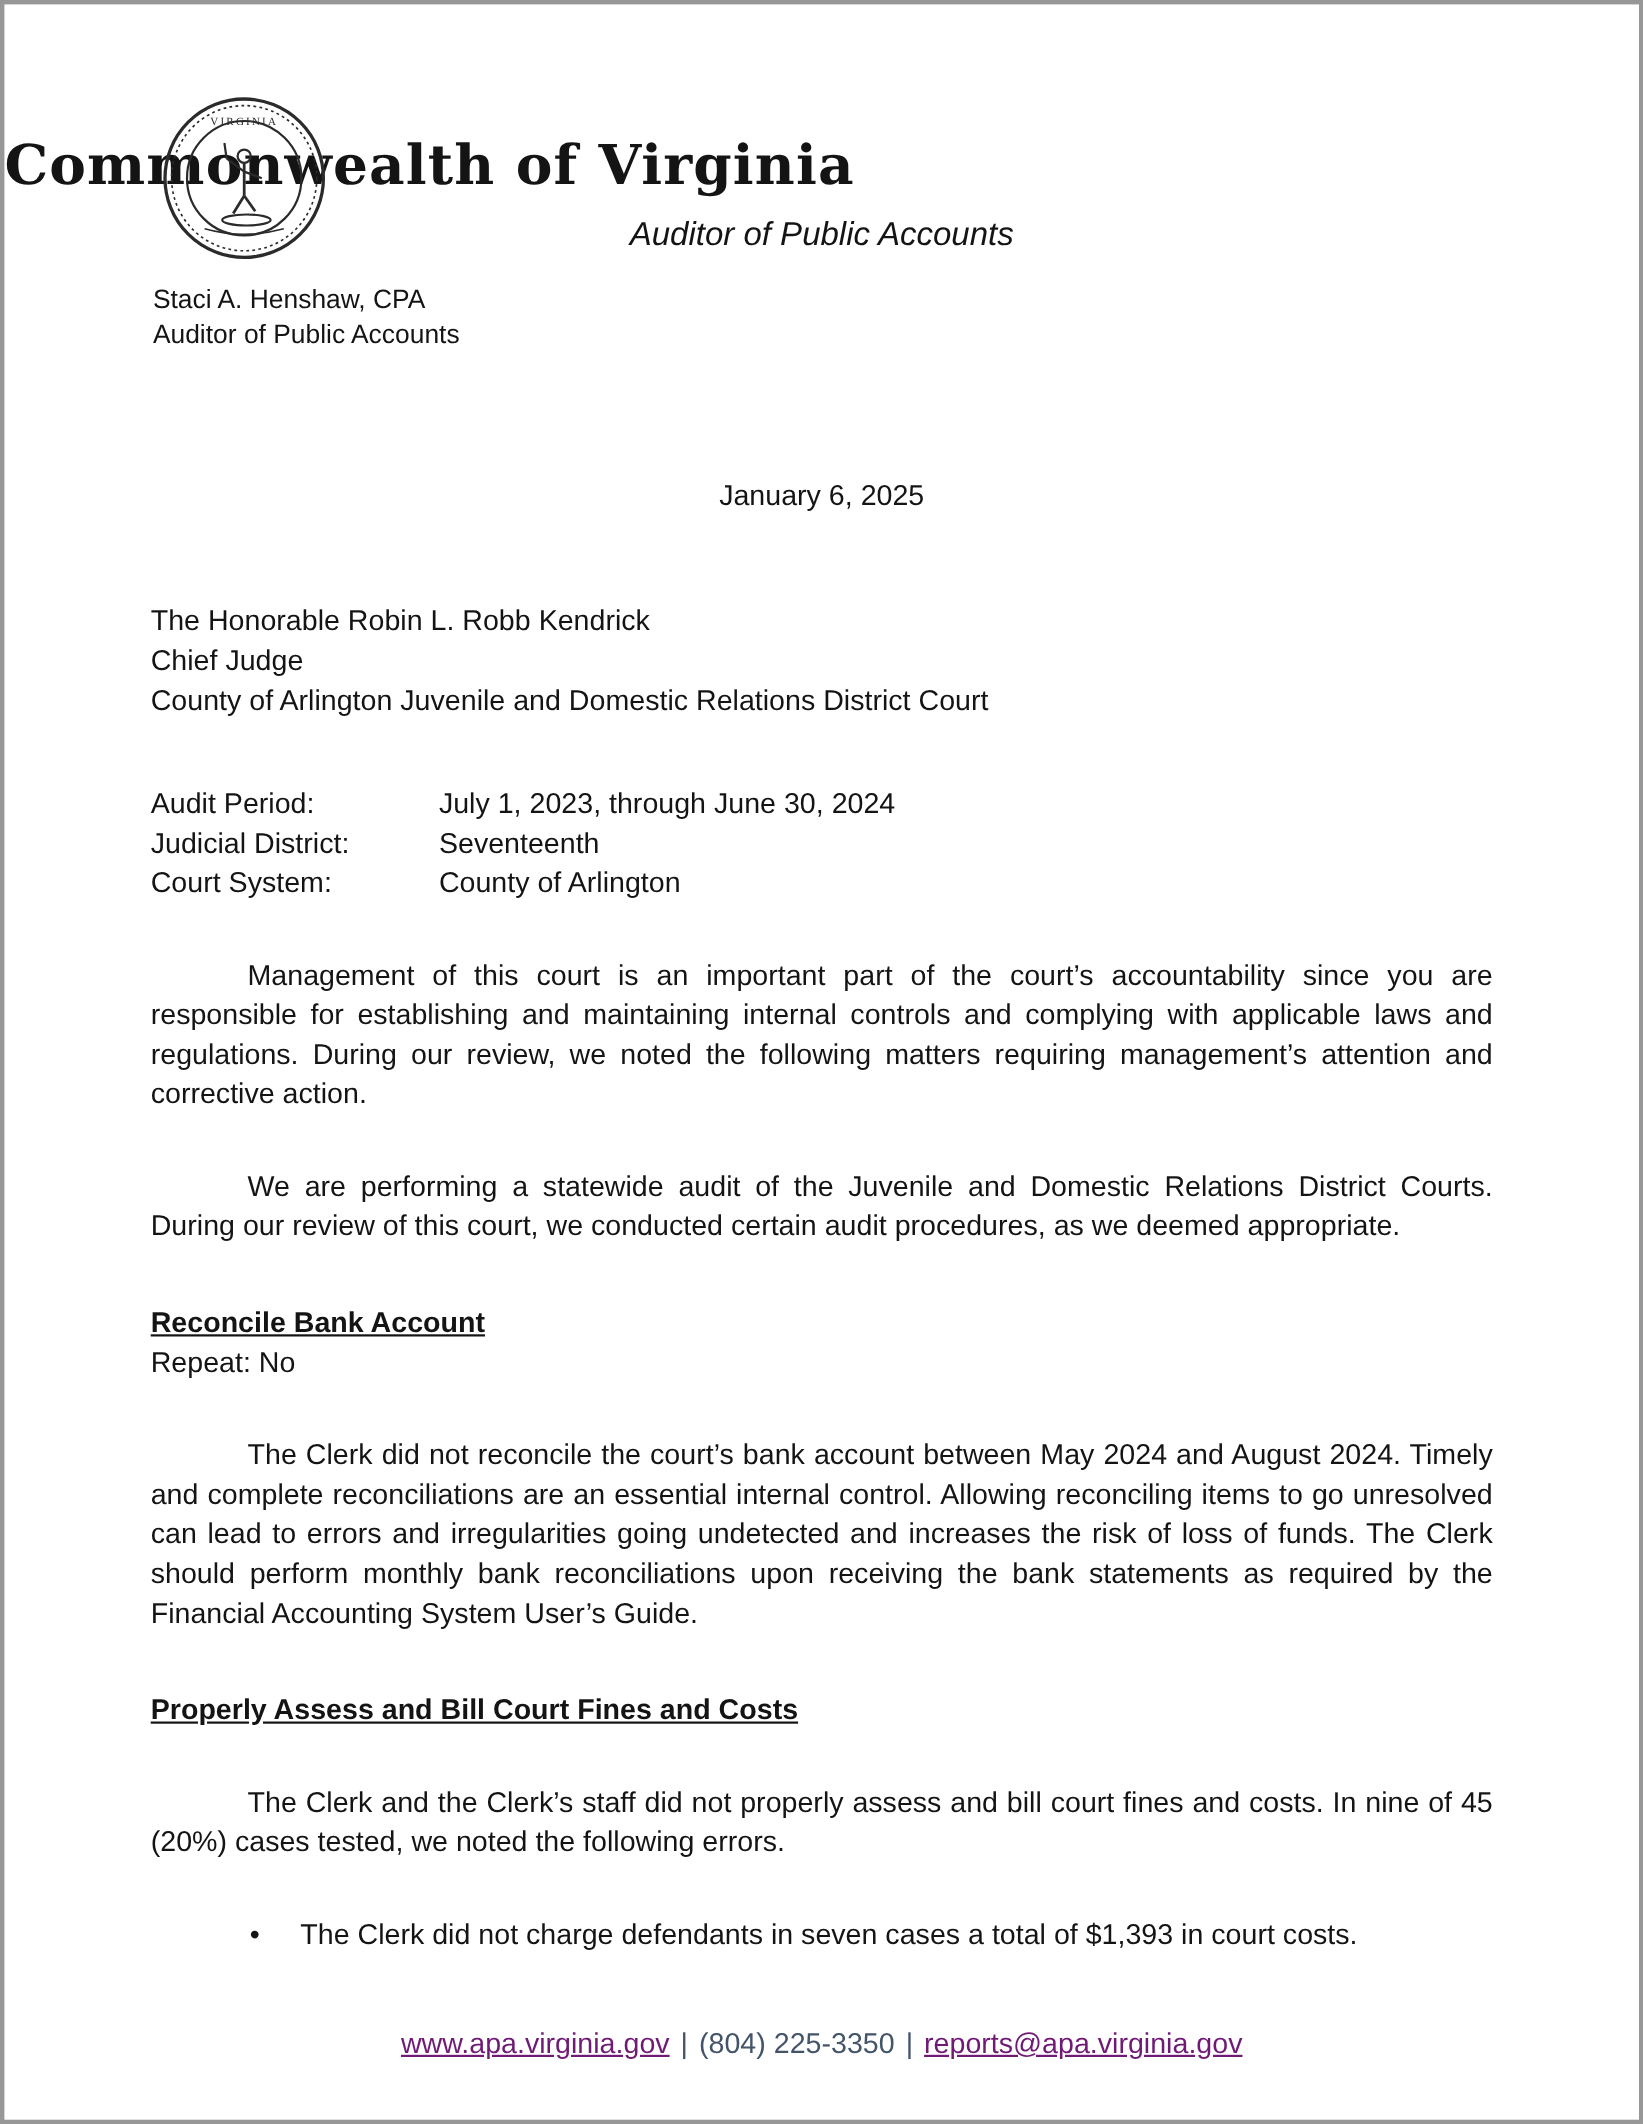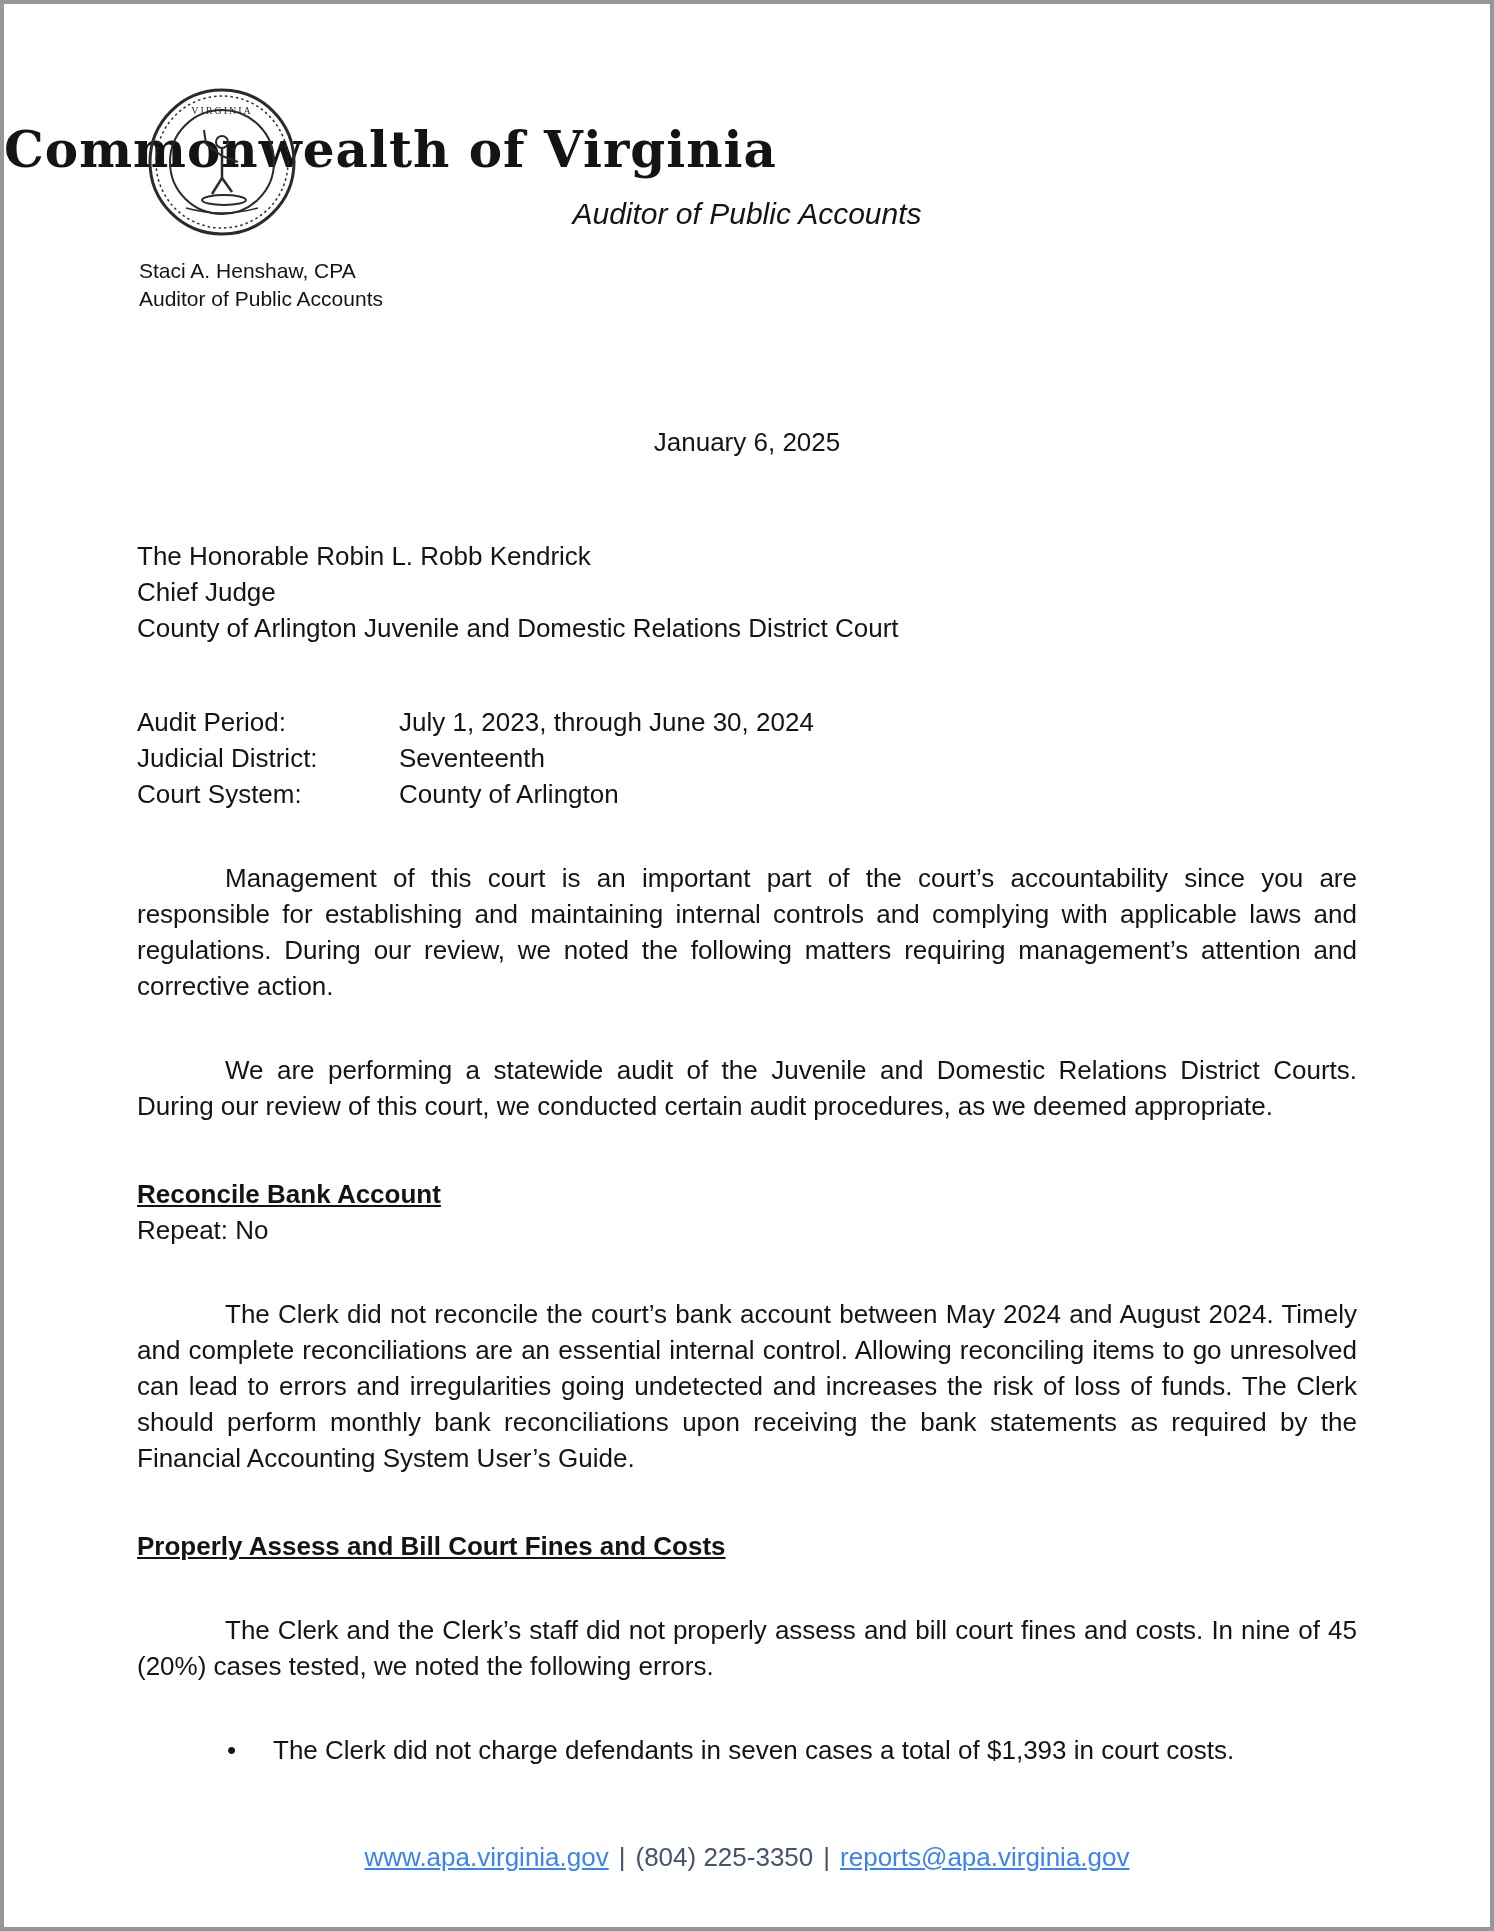--- a/index.html
+++ b/index.html
@@ -34,21 +34,21 @@
   .lh-subtitle {
     text-align: center;
     font-style: italic;
     font-size: 30px;
     margin-top: 20px;
   }
   .header-row {
     display: flex;
     justify-content: space-between;
     margin: 26px 135px 0 135px;
-    font-size: 21px;
+    font-size: 24px;
     line-height: 1.35;
     gap: 35px;
   }
   .header-right { text-align: right; }
 
   
   .date-line { text-align: center; font-size: 26px; margin-top: 113px; }
   .content { margin: 0 133px; font-size: 26px; line-height: 1.385; }
   .recipient { margin-top: 80px; }
   .recipient div { line-height: 1.385; }
@@ -78,21 +78,21 @@
   .footer {
     position: absolute;
     left: 0;
     right: 0;
     top: 1838px;
     text-align: center;
     font-size: 26px;
     color: #44546a;
   }
   .footer a, .footer .link {
-    color: #3b82f6;
+    color: #701a75;
     text-decoration: underline;
     cursor: pointer;
   }
   .footer .sep { margin: 0 10px; text-decoration: none; }
 </style>
 </head>
 <body>
 
 <div class="page">
 

